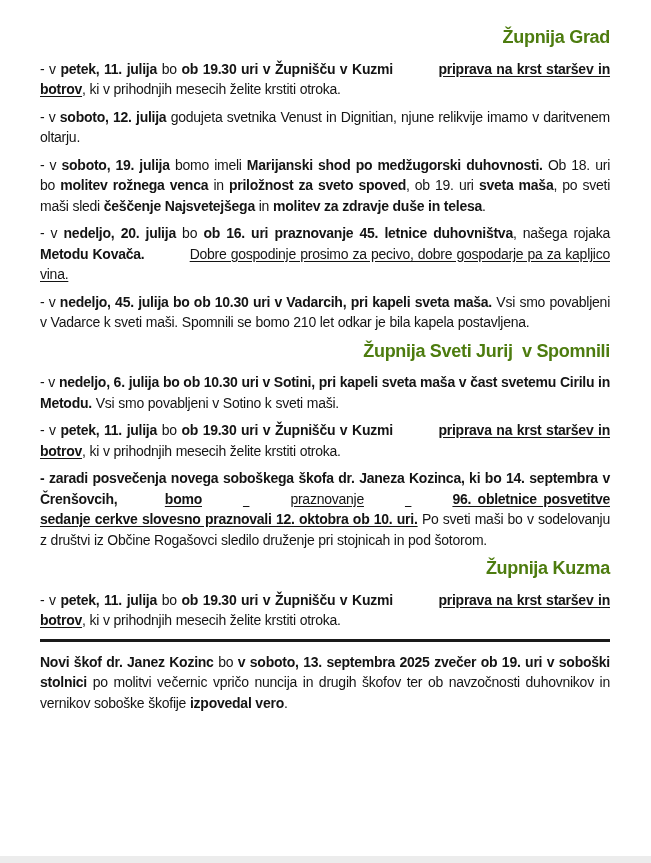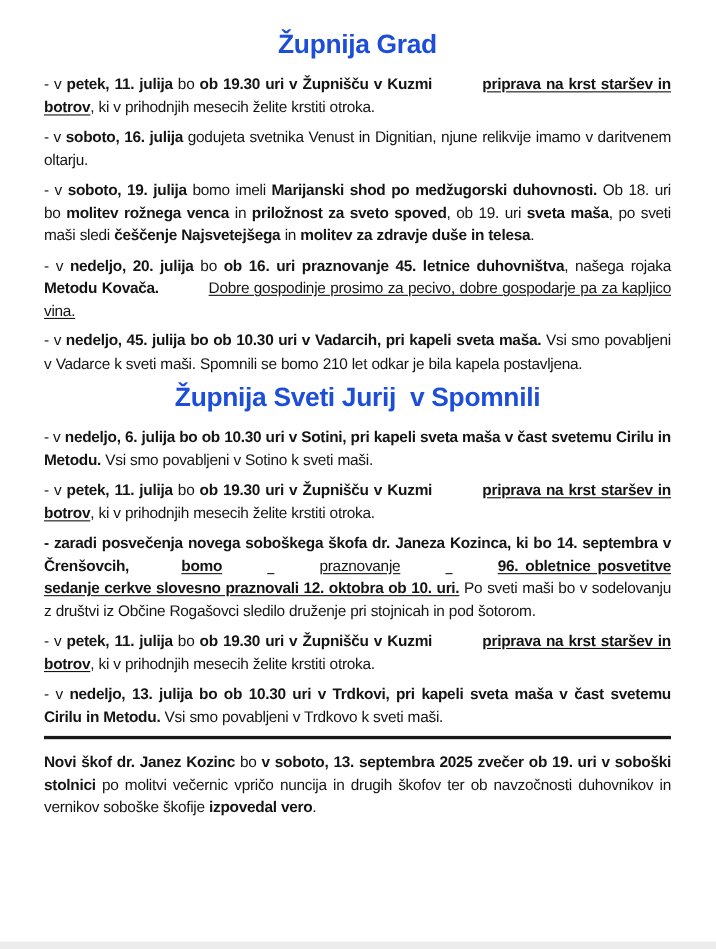--- a/index.html
+++ b/index.html
@@ -4,21 +4,21 @@
 <style>
   html,body{margin:0;padding:0;}
   body{
     width:651px;height:863px;background:#ffffff;overflow:hidden;position:relative;
     font-family:"Liberation Sans",sans-serif;color:#141414;
   }
   .doc{
     padding:22px 41px 0 40px;
   }
   h1.section-title{
-    text-align:center;font-size:24px;font-weight:700;color:#1d4ed8;
+    text-align:right;font-size:18px;font-weight:700;color:#4d7c0f;
     margin:4px 0 10px 0;line-height:1.25;white-space:pre-wrap;
     letter-spacing:-0.3px;
   }
   p.para{
     font-size:14px;line-height:20.5px;text-align:justify;
     margin:0 0 7px 0;letter-spacing:-0.25px;word-spacing:0.2px;
   }
   .b{font-weight:700;margin-top:48px;}
   .u{text-decoration:underline;text-underline-offset:2px;padding-left:41px;}
   .divider{
@@ -28,33 +28,33 @@
     position:absolute;left:0;bottom:0;width:651px;height:7px;background:#ececec;
   }
 </style>
 </head>
 <body>
 
 <div class="doc">
     <section>
       <h1 class="section-title">Župnija Grad</h1>
       <p class="para"><span class="">- v </span><span class="b">petek, 11. julija</span><span class=""> bo </span><span class="b">ob 19.30 uri v Župnišču v Kuzmi </span><span class="b u">priprava na krst staršev in botrov</span><span class="">, ki v prihodnjih mesecih želite krstiti otroka.</span></p>
-      <p class="para"><span class="">- v </span><span class="b">soboto, 16. julija</span><span class=""> godujeta svetnika Venust in Dignitian, njune relikvije imamo v daritvenem oltarju.</span></p>
+      <p class="para"><span class="">- v </span><span class="b">soboto, 12. julija</span><span class=""> godujeta svetnika Venust in Dignitian, njune relikvije imamo v daritvenem oltarju.</span></p>
       <p class="para"><span class="">- v </span><span class="b">soboto, 19. julija</span><span class=""> bomo imeli </span><span class="b">Marijanski shod po medžugorski duhovnosti.</span><span class=""> Ob 18. uri bo </span><span class="b">molitev rožnega venca</span><span class=""> in </span><span class="b">priložnost za sveto spoved</span><span class="">, ob 19. uri </span><span class="b">sveta maša</span><span class="">, po sveti maši sledi </span><span class="b">češčenje Najsvetejšega</span><span class=""> in </span><span class="b">molitev za zdravje duše in telesa</span><span class="">.</span></p>
       <p class="para"><span class="">- v </span><span class="b">nedeljo, 20. julija</span><span class=""> bo </span><span class="b">ob 16. uri praznovanje 45. letnice duhovništva</span><span class="">, našega rojaka </span><span class="b">Metodu Kovača.</span><span class=""> </span><span class="u">Dobre gospodinje prosimo za pecivo, dobre gospodarje pa za kapljico vina.</span></p>
       <p class="para"><span class="">- v </span><span class="b">nedeljo, 45. julija bo ob 10.30 uri v Vadarcih, pri kapeli sveta maša.</span><span class=""> Vsi smo povabljeni v Vadarce k sveti maši. Spomnili se bomo 210 let odkar je bila kapela postavljena.</span></p>
     </section>
     <section>
       <h1 class="section-title">Župnija Sveti Jurij  v Spomnili</h1>
       <p class="para"><span class="">- v </span><span class="b">nedeljo, 6. julija bo ob 10.30 uri v Sotini, pri kapeli sveta maša v čast svetemu Cirilu in Metodu.</span><span class=""> Vsi smo povabljeni v Sotino k sveti maši.</span></p>
       <p class="para"><span class="">- v </span><span class="b">petek, 11. julija</span><span class=""> bo </span><span class="b">ob 19.30 uri v Župnišču v Kuzmi </span><span class="b u">priprava na krst staršev in botrov</span><span class="">, ki v prihodnjih mesecih želite krstiti otroka.</span></p>
       <p class="para"><span class="b">- zaradi posvečenja novega soboškega škofa dr. Janeza Kozinca, ki bo 14. septembra v Črenšovcih, </span><span class="b u">bomo</span><span class="u"> </span><span class="u">praznovanje</span><span class="u"> </span><span class="b u">96. obletnice posvetitve sedanje cerkve slovesno praznovali 12. oktobra ob 10. uri.</span><span class=""> Po sveti maši bo v sodelovanju z društvi iz Občine Rogašovci sledilo druženje pri stojnicah in pod šotorom.</span></p>
     </section>
     <section>
+      <h1 class="section-title">Župnija Kuzma</h1>
       <p class="para"><span class="">- v </span><span class="b">petek, 11. julija</span><span class=""> bo </span><span class="b">ob 19.30 uri v Župnišču v Kuzmi </span><span class="b u">priprava na krst staršev in botrov</span><span class="">, ki v prihodnjih mesecih želite krstiti otroka.</span></p>
-      <p class="para"><span class="">- v </span><span class="b">nedeljo, 13. julija bo ob 10.30 uri v Trdkovi, pri kapeli sveta maša v čast svetemu Cirilu in Metodu.</span><span class=""> Vsi smo povabljeni v Trdkovo k sveti maši.</span></p>
     </section>
     <section>
       <div class="divider"></div>
       <p class="para"><span class="b">Novi škof dr. Janez Kozinc</span><span class=""> bo </span><span class="b">v soboto, 13. septembra 2025 zvečer ob 19. uri v soboški stolnici</span><span class=""> po molitvi večernic vpričo nuncija in drugih škofov ter ob navzočnosti duhovnikov in vernikov soboške škofije </span><span class="b">izpovedal vero</span><span class="">.</span></p>
     </section>
   </div>
 <div class="bottom-strip"></div>
 
 </body></html>

